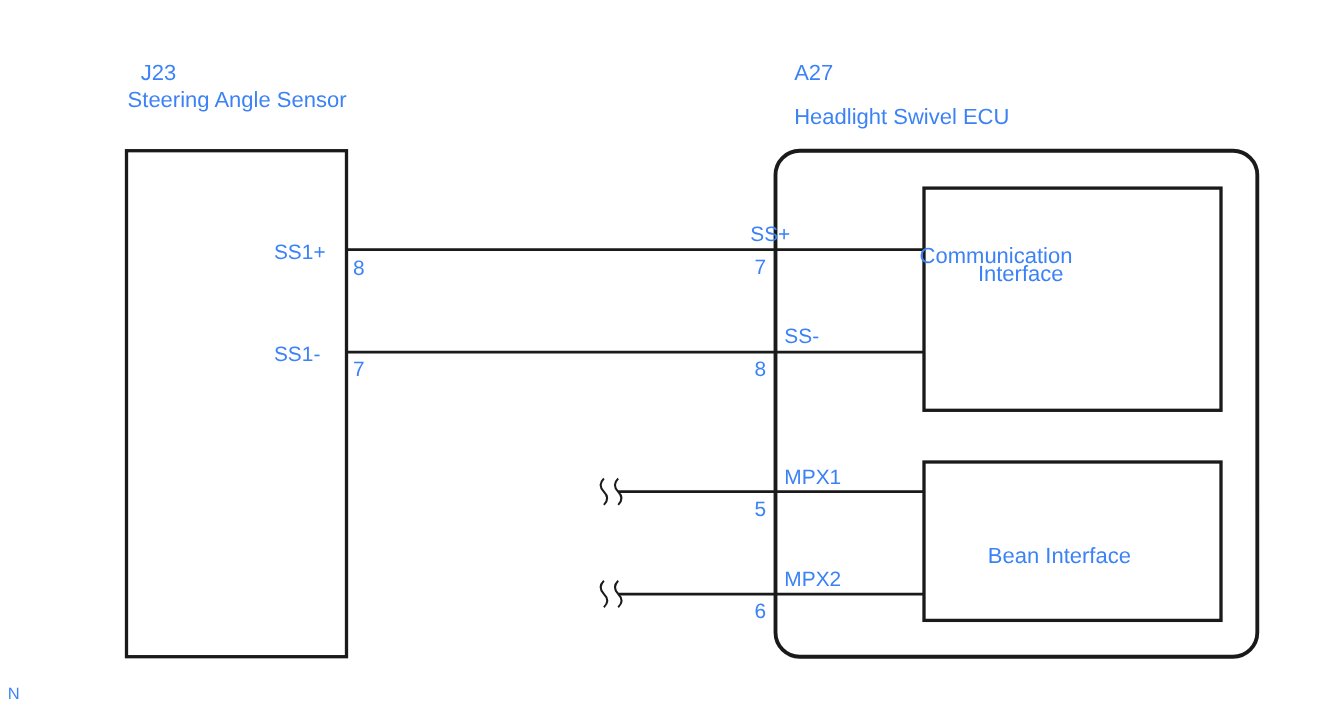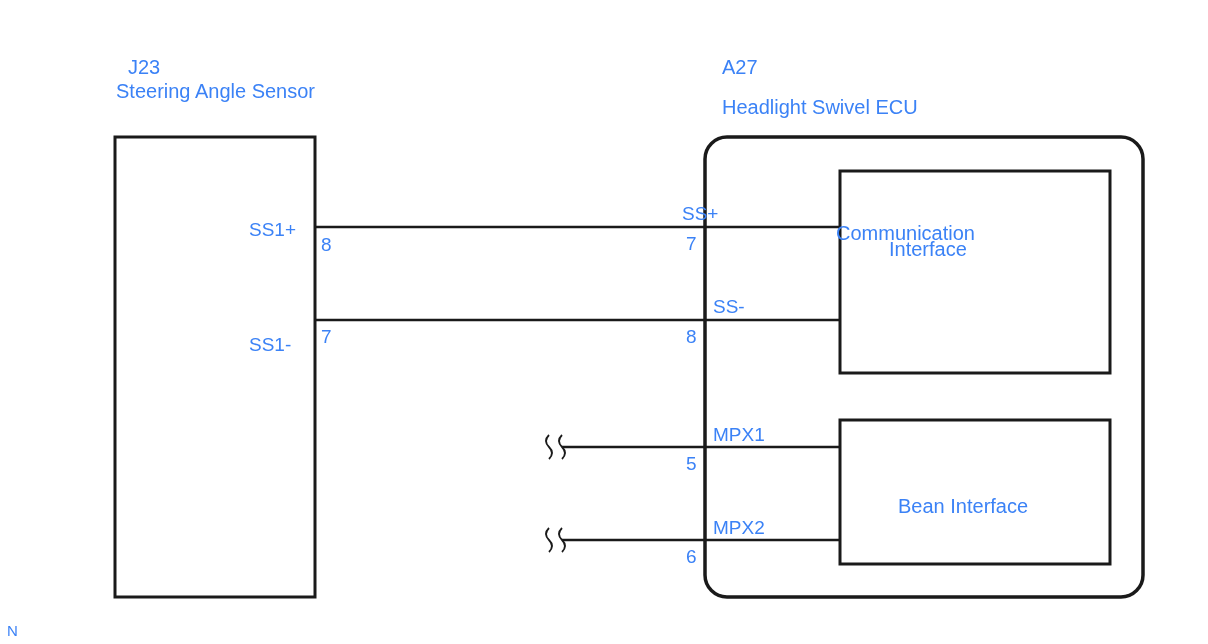--- a/index.html
+++ b/index.html
@@ -40,21 +40,21 @@
 </svg>
 
 <div class="t" style="left:128px; top:56px;">J23</div>
 <div class="t" style="left:116px; top:80px;">Steering Angle Sensor</div>
 
 <div class="t" style="left:722px; top:56px;">A27</div>
 <div class="t" style="left:722px; top:96px;">Headlight Swivel ECU</div>
 
 <div class="t pin" style="left:249px; top:219px;text-align:right;">SS1+</div>
 <div class="t pin" style="left:321px; top:234px;">8</div>
-<div class="t pin" style="left:249px; top:312px;margin-top:22px;">SS1-</div>
+<div class="t pin" style="left:249px; top:312px;">SS1-</div>
 <div class="t pin" style="left:321px; top:326px;">7</div>
 
 <div class="t pin" style="left:682px; top:203px;">SS+</div>
 <div class="t pin" style="left:686px; top:233px;">7</div>
 <div class="t pin" style="left:713px; top:296px;">SS-</div>
 <div class="t pin" style="left:686px; top:326px;">8</div>
 <div class="t pin" style="left:713px; top:424px;">MPX1</div>
 <div class="t pin" style="left:686px; top:453px;">5</div>
 <div class="t pin" style="left:713px; top:517px;">MPX2</div>
 <div class="t pin" style="left:686px; top:546px;">6</div>

